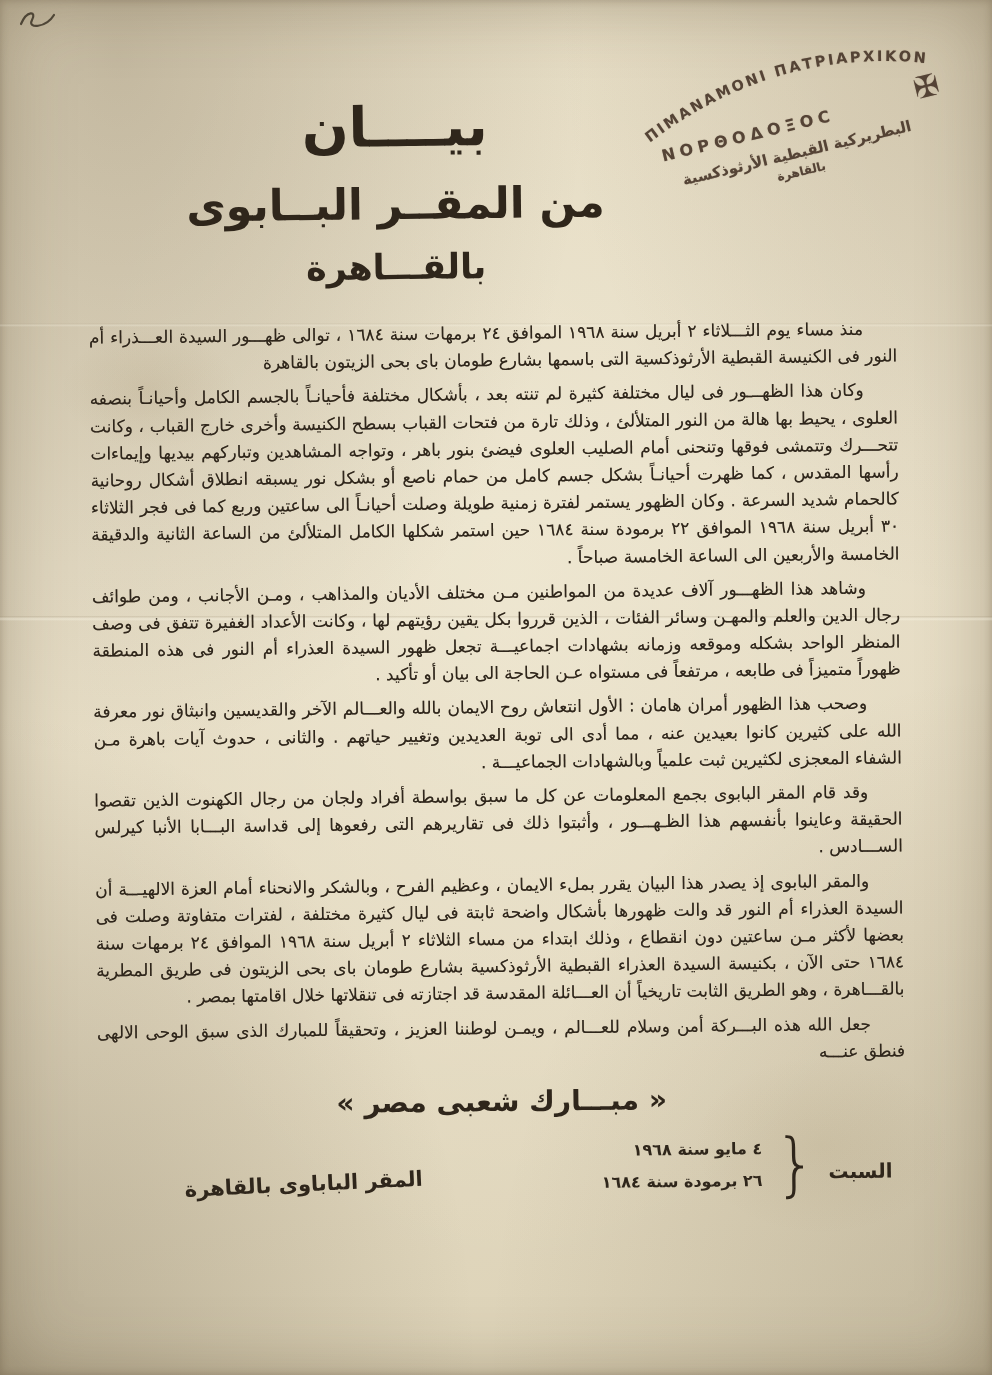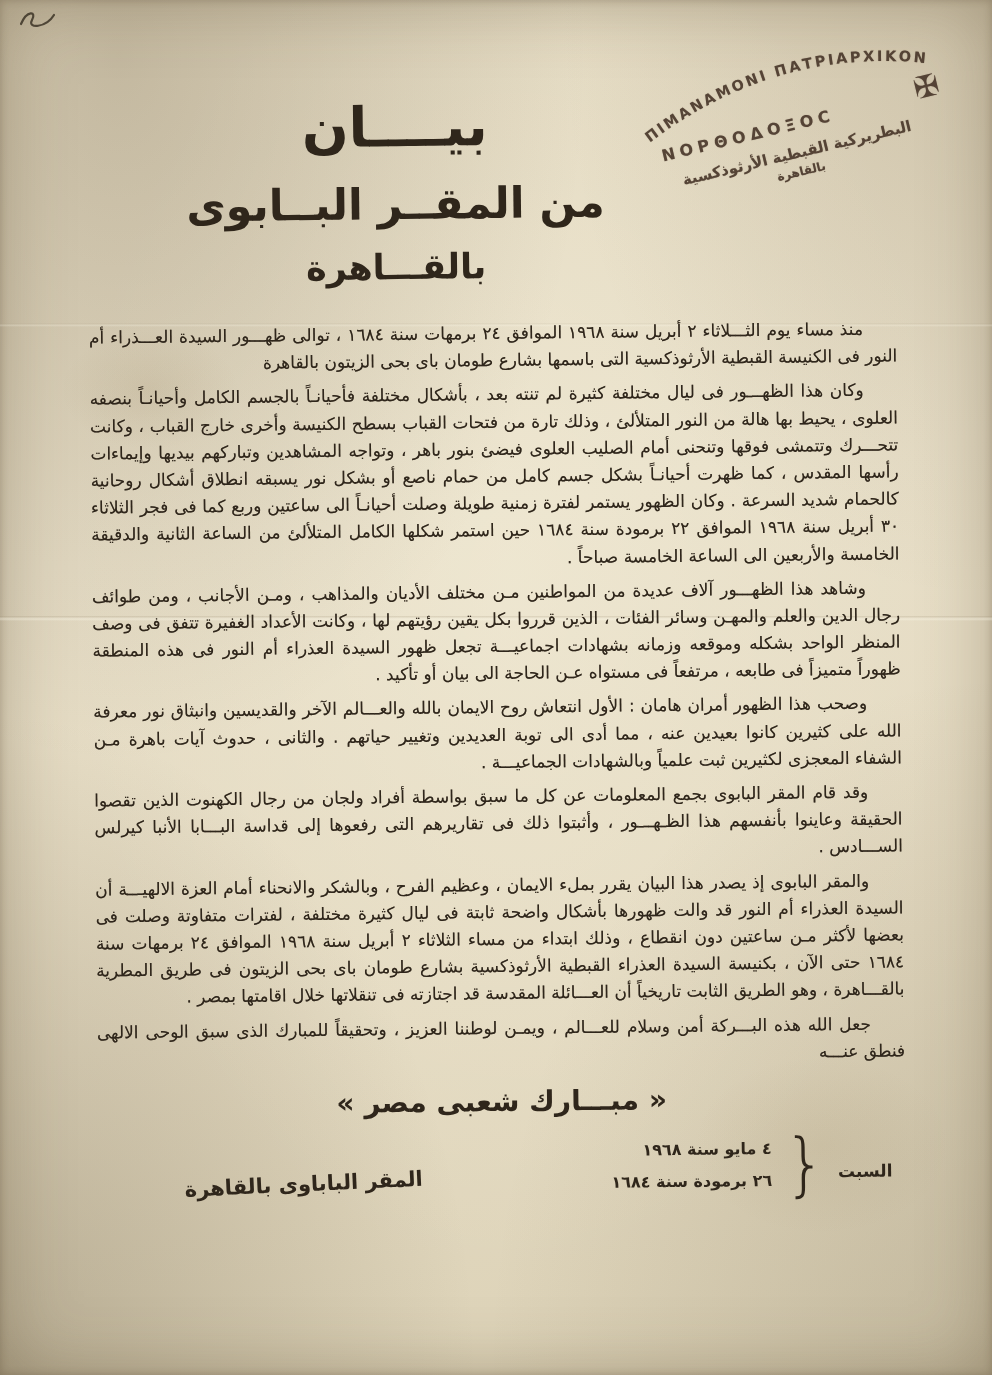--- a/index.html
+++ b/index.html
@@ -105,21 +105,21 @@
   .footer {
     direction: rtl;
     display: flex;
     justify-content: space-between;
     align-items: flex-start;
     padding: 8px 14px 0 40px;
   }
   .date-block {
     display: flex; align-items: center; gap: 12px; direction: rtl;
   }
-  .day-label { font-size: 17px; font-weight: bold; margin-top: 14px; }
+  .day-label { font-size: 20px; font-weight: bold; margin-top: 14px; }
   .brace { font-size: 66px; font-weight: 300; line-height: .9; transform: scaleY(1.05); }
   .date-lines { text-align: right; font-size: 16px; font-weight: bold; line-height: 2.0; }
   .signature {
     font-size: 21px; font-weight: bold;
     transform: rotate(-2deg);
     margin-top: 34px;
     margin-left: 46px;
   }
 </style>
 </head>

